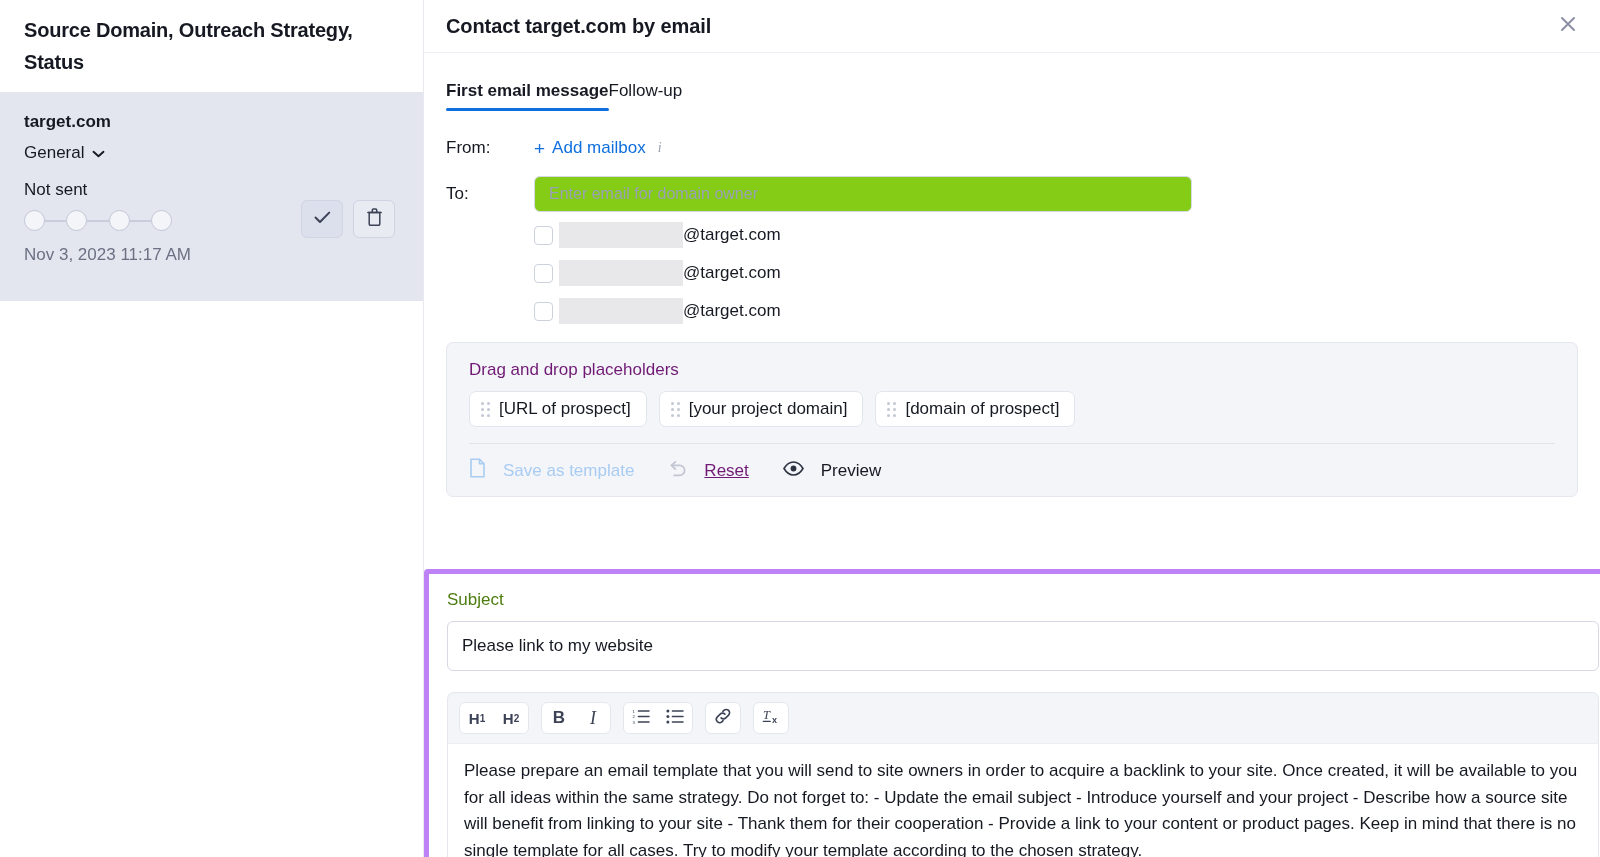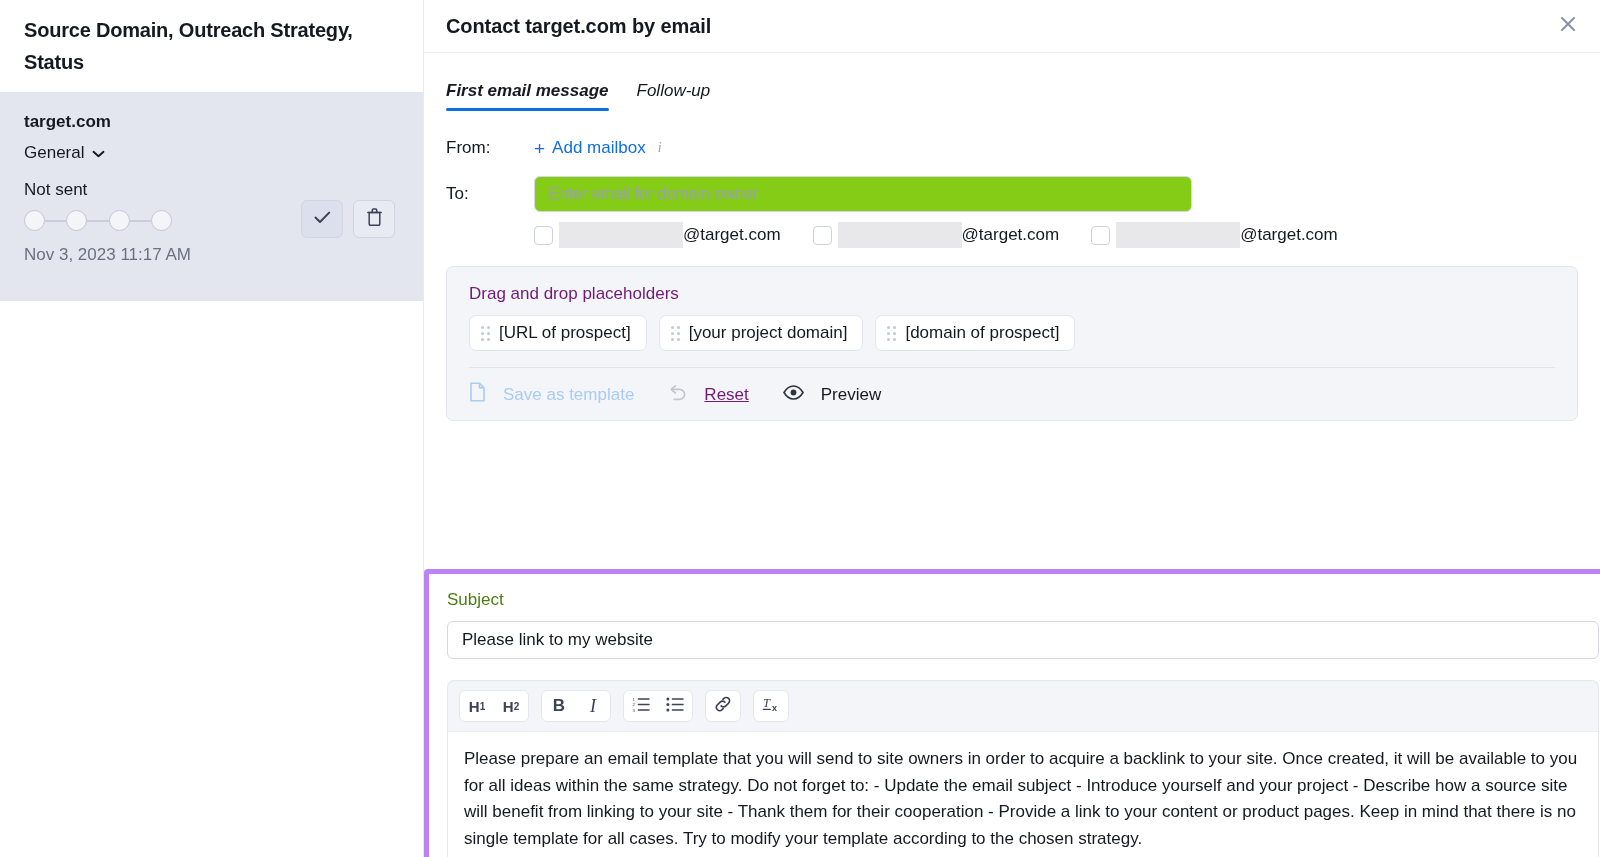--- a/index.html
+++ b/index.html
@@ -92,21 +92,21 @@
   }
   .close-btn {
     position: absolute; right: 18px; top: 12px;
     width: 28px; height: 28px; cursor: pointer;
     display:flex; align-items:center; justify-content:center;
     color: #8d91a5;
   }
   .main-body { padding: 0 0 0 22px; flex: 1 1 auto; position: relative; }
 
   
-  .tabs { display: flex; gap: 28px; padding-top: 27px; margin-bottom: 0; font-style: italic; }
+  .tabs { display: flex; padding-top: 27px; margin-bottom: 0; }
   .tab {
     font-size: 17px; color: #161922; padding-bottom: 9px; cursor: pointer;
     position: relative; line-height: 22px;
   }
   .tab.active { font-weight: bold; }
   .tab.active::after {
     content: ""; position: absolute; left: 0; right: 0; bottom: 0;
     height: 3px; background: #0f6fde; border-radius: 2px;
   }
 
@@ -133,21 +133,21 @@
   .to-input {
     flex: 0 0 658px; height: 36px; border: 1px solid #d6d9e5;
     border-radius: 6px; padding: 0 14px; font-size: 16px;
     color: #161922; font-family: "Liberation Sans", sans-serif;
     background: #84cc16; outline: none;
   }
   .to-input::placeholder { color: #9aa0b4; }
 
   .email-chips {
     display: flex; align-items: flex-start; margin-top: 10px;
-    margin-left: 88px; gap: 5px;
+    margin-left: 88px; gap: 12px; flex-direction: column;
   }
   .email-chip { display: flex; align-items: center; margin-right: 27px; }
   .chk {
     width: 19px; height: 19px; border-radius: 4px;
     border: 1.5px solid #cdd1de; background: #fff;
     flex: 0 0 19px; cursor: pointer; margin-right: 6px;
   }
   .redacted { height: 26px; background: #e8e8ea; width: 124px; }
   .email-suffix { font-size: 17px; color: #161922; }
 
@@ -182,21 +182,21 @@
 
   
   .highlight-box {
     position: absolute; left: 0; right: -22px; top: 516px; bottom: -8px;
     border: 5px solid #bd82f5; border-radius: 4px;
     padding: 16px 18px 0 18px; background: #fff;
     overflow: hidden;
   }
   .subject-label { font-size: 17px; color: #4d7c0f; margin-bottom: 11px; }
   .subject-input {
-    display: block; width: 100%; height: 38px;
+    display: block; width: 100%; height: 50px;
     border: 1px solid #d6d9e5; border-radius: 6px;
     padding: 0 14px; font-size: 17px; color: #161922;
     font-family: "Liberation Sans", sans-serif; background: #fff; outline: none;
   }
   .editor-toolbar {
     margin-top: 21px; background: #f4f5f9;
     border: 1px solid #e5e7ef; border-bottom: none;
     border-radius: 7px 7px 0 0;
     padding: 9px 11px; display: flex; gap: 12px; align-items: center;
   }

